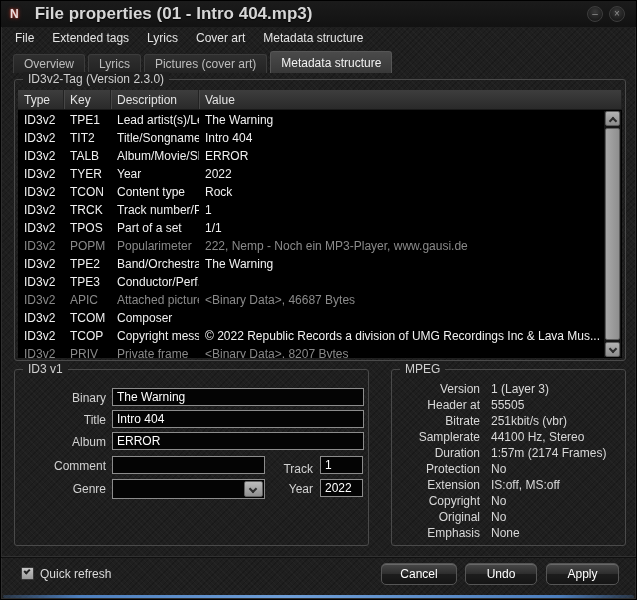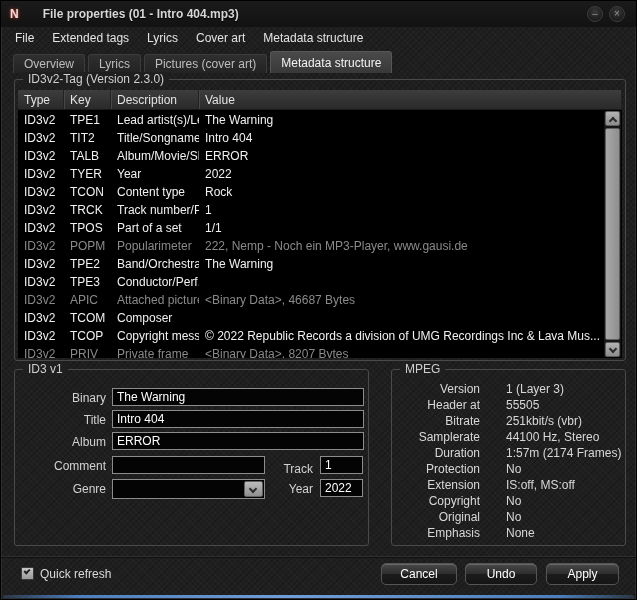--- a/index.html
+++ b/index.html
@@ -13,21 +13,21 @@
       repeating-linear-gradient(-45deg, rgba(0,0,0,0.20) 0 1px, transparent 1px 4px);
     border:1px solid #000;
     box-shadow:inset 0 0 0 1px #2e2e2e;
   }
 
   
   .titlebar{position:absolute;top:0;left:0;right:0;height:26px;
     background:linear-gradient(#1b1b1b,#121212);display:flex;align-items:center;}
   .app-icon{margin-left:9px;font-size:12px;font-weight:700;color:#e9dede;
     text-shadow:0 0 4px #a03025,0 0 2px #c04030;}
-  .title-text{margin-left:24px;font-size:12px;font-weight:700;color:#d6d6d6;
+  .title-text{margin-left:16px;font-size:17px;font-weight:700;color:#d6d6d6;
     text-shadow:0 1px 1px #000;}
   .win-btn{position:absolute;top:5px;width:16px;height:16px;border-radius:50%;
     background:radial-gradient(circle at 50% 35%, #3a3a3a, #1c1c1c 70%);
     border:1px solid #3d3d3d;color:#909090;font-size:10px;line-height:14px;
     text-align:center;cursor:default;}
   .win-btn.min{right:33px;}
   .win-btn.close{right:11px;}
 
   
   .menubar{position:absolute;top:26px;left:0;right:0;height:22px;
@@ -86,21 +86,21 @@
   .txt{position:absolute;height:18px;background:#040404;border:1px solid #8c8c8c;
     color:#fff;font-size:12px;padding:0 4px;outline:none;}
   .combo{position:absolute;height:20px;background:#040404;border:1px solid #8c8c8c;}
   .combo-btn{position:absolute;right:1px;top:1px;bottom:1px;width:19px;border-radius:2px;
     background:linear-gradient(#bcbcbc,#8f8f8f);border:1px solid #606060;}
   .combo-btn .chev{left:5px;top:4px;border-color:#2c2c2c;}
 
   
   .gb-mpeg{left:390px;top:368px;width:235px;height:177px;}
   .mpeg-list{position:absolute;left:10px;top:11px;right:6px;}
-  .mpeg-row{display:grid;grid-template-columns:78px 1fr;column-gap:26px;line-height:16px;}
+  .mpeg-row{display:grid;grid-template-columns:78px 1fr;column-gap:11px;line-height:16px;}
   .mpeg-row span{font-size:12px;color:#d8d8d8;white-space:nowrap;}
   .mpeg-label{text-align:right;}
 
   
   .footer-sep{position:absolute;left:0;right:0;top:555px;height:1px;background:#303030;
     box-shadow:0 1px 0 #101010;}
   .checkbox{position:absolute;left:20px;top:566px;width:13px;height:13px;border:1px solid #3a3a3a;
     background:linear-gradient(#c7c7c7,#9a9a9a);border-radius:1px;}
   .checkbox .mark{position:absolute;left:2px;top:1px;width:6px;height:4px;
     border:solid #222;border-width:0 0 2px 2px;transform:rotate(-45deg);display:none;}

